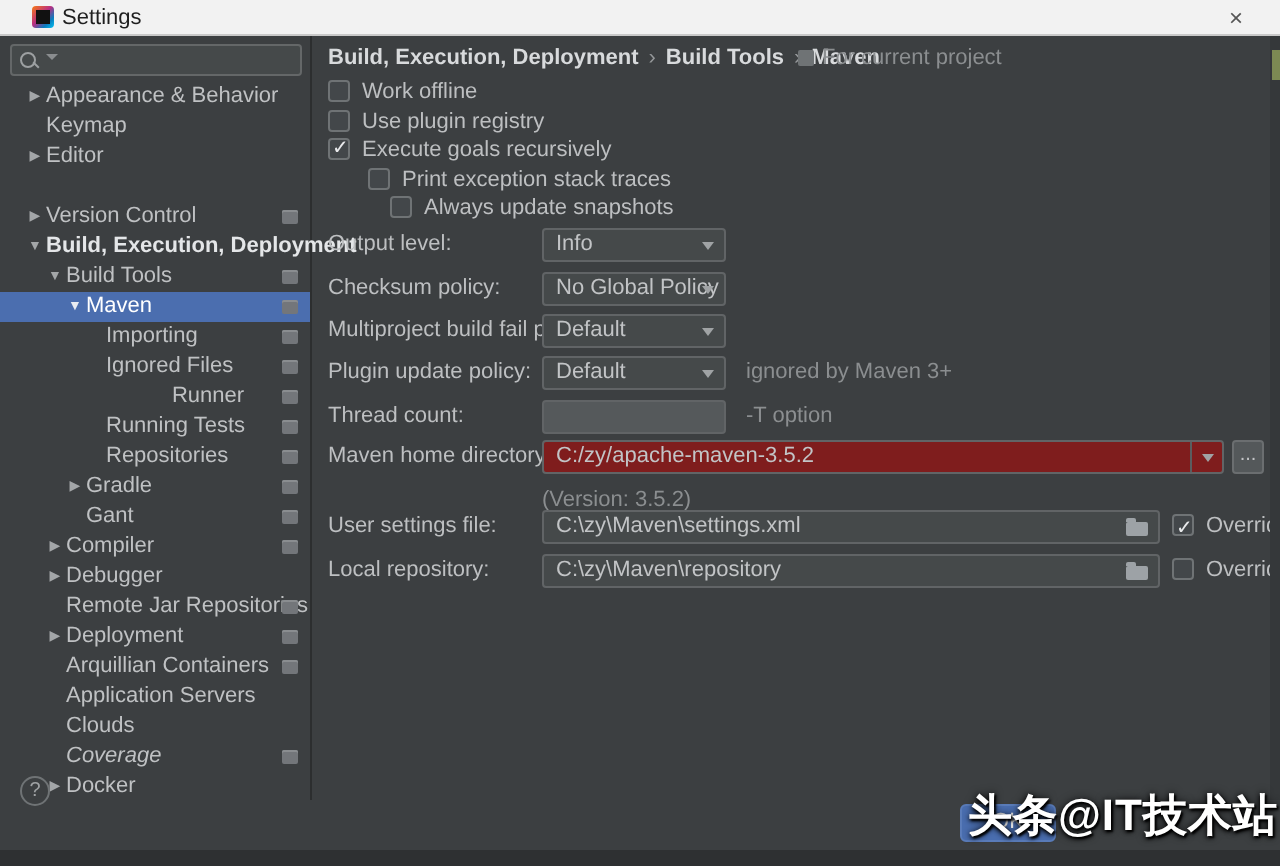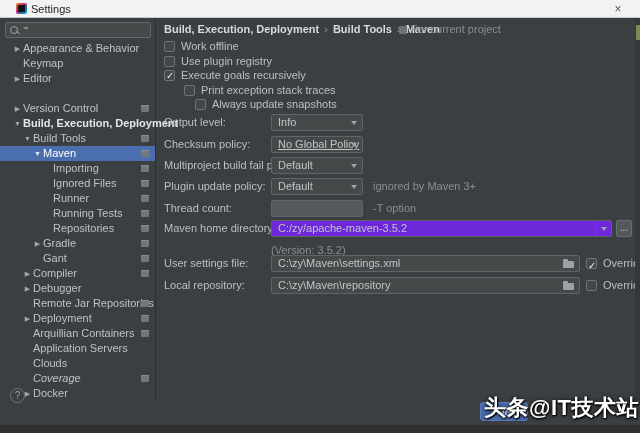--- a/index.html
+++ b/index.html
@@ -55,21 +55,21 @@
 
   .form-label{position:absolute;left:7px;height:17px;line-height:17px;color:#bdbfc1;white-space:nowrap;}
   .combo{position:absolute;left:114px;width:92px;height:17px;background:#45494a;border:1px solid #616466;
     border-radius:2px;color:#c2c4c6;line-height:15px;padding-left:6px;cursor:pointer;white-space:nowrap;overflow:hidden;}
   .combo .arr{position:absolute;right:5px;top:6px;width:0;height:0;
     border-left:3.5px solid transparent;border-right:3.5px solid transparent;border-top:4px solid #a0a3a5;}
   .note{position:absolute;left:216px;height:17px;line-height:17px;color:#8b8e90;white-space:nowrap;}
 
   .tfield{position:absolute;left:114px;width:92px;height:17px;background:#55595b;border:1px solid #616466;border-radius:2px;}
 
-  .combo-wide{position:absolute;left:114px;width:341px;height:17px;background:#6d28d9;border:1px solid #616466;
+  .combo-wide{position:absolute;left:114px;width:341px;height:17px;background:#7f1d1d;border:1px solid #616466;
     border-radius:2px;color:#c2c4c6;line-height:15px;padding-left:6px;cursor:text;white-space:nowrap;overflow:hidden;}
   .combo-wide .arr-zone{position:absolute;right:0;top:0;width:16px;height:15px;border-left:1px solid #5a5d5f;cursor:pointer;}
   .combo-wide .arr{position:absolute;right:4px;top:6px;width:0;height:0;
     border-left:3.5px solid transparent;border-right:3.5px solid transparent;border-top:4px solid #a0a3a5;}
   .dots-btn{position:absolute;left:459px;width:16px;height:17px;background:#54585a;border:1px solid #6b6e70;
     border-radius:2px;color:#c2c4c6;text-align:center;line-height:13px;cursor:pointer;font-size:10px;}
   .version-note{position:absolute;left:114px;color:#8b8e90;height:14px;line-height:14px;}
 
   .pfield{position:absolute;left:114px;width:309px;height:17px;background:#45494a;border:1px solid #616466;
     border-radius:2px;color:#c2c4c6;line-height:15px;padding-left:6px;cursor:text;white-space:nowrap;overflow:hidden;}
@@ -112,21 +112,21 @@
       <div class="tree" id="tree">
           <div class="tree-row" style="top: 0px; padding-left: 12px;"><span class="tw-arrow">▶</span><span>Appearance &amp; Behavior</span></div>
           <div class="tree-row" style="top: 15px; padding-left: 12px;"><span class="tw-arrow"></span><span>Keymap</span></div>
           <div class="tree-row" style="top: 30px; padding-left: 12px;"><span class="tw-arrow">▶</span><span>Editor</span></div>
           <div class="tree-row" style="top: 60px; padding-left: 12px;"><span class="tw-arrow">▶</span><span>Version Control</span><span class="tree-icon"></span></div>
           <div class="tree-row bold" style="top: 75px; padding-left: 12px;"><span class="tw-arrow">▼</span><span>Build, Execution, Deployment</span></div>
           <div class="tree-row" style="top: 90px; padding-left: 22px;"><span class="tw-arrow">▼</span><span>Build Tools</span><span class="tree-icon"></span></div>
           <div class="tree-row selected" style="top: 105px; padding-left: 32px;"><span class="tw-arrow">▼</span><span>Maven</span><span class="tree-icon"></span></div>
           <div class="tree-row" style="top: 120px; padding-left: 42px;"><span class="tw-arrow"></span><span>Importing</span><span class="tree-icon"></span></div>
           <div class="tree-row" style="top: 135px; padding-left: 42px;"><span class="tw-arrow"></span><span>Ignored Files</span><span class="tree-icon"></span></div>
-          <div class="tree-row" style="top: 150px; padding-left: 42px;"><span class="tw-arrow"></span><span>Runner</span><span class="tree-icon"></span></div>
+          <div class="tree-row" style="top: 150px; padding-left: 42px; text-align: center;"><span class="tw-arrow"></span><span>Runner</span><span class="tree-icon"></span></div>
           <div class="tree-row" style="top: 165px; padding-left: 42px;"><span class="tw-arrow"></span><span>Running Tests</span><span class="tree-icon"></span></div>
           <div class="tree-row" style="top: 180px; padding-left: 42px;"><span class="tw-arrow"></span><span>Repositories</span><span class="tree-icon"></span></div>
           <div class="tree-row" style="top: 195px; padding-left: 32px;"><span class="tw-arrow">▶</span><span>Gradle</span><span class="tree-icon"></span></div>
           <div class="tree-row" style="top: 210px; padding-left: 32px;"><span class="tw-arrow"></span><span>Gant</span><span class="tree-icon"></span></div>
           <div class="tree-row" style="top: 225px; padding-left: 22px;"><span class="tw-arrow">▶</span><span>Compiler</span><span class="tree-icon"></span></div>
           <div class="tree-row" style="top: 240px; padding-left: 22px;"><span class="tw-arrow">▶</span><span>Debugger</span></div>
           <div class="tree-row" style="top: 255px; padding-left: 22px;"><span class="tw-arrow"></span><span>Remote Jar Repositories</span><span class="tree-icon"></span></div>
           <div class="tree-row" style="top: 270px; padding-left: 22px;"><span class="tw-arrow">▶</span><span>Deployment</span><span class="tree-icon"></span></div>
           <div class="tree-row" style="top: 285px; padding-left: 22px;"><span class="tw-arrow"></span><span>Arquillian Containers</span><span class="tree-icon"></span></div>
           <div class="tree-row" style="top: 300px; padding-left: 22px;"><span class="tw-arrow"></span><span>Application Servers</span></div>
@@ -145,21 +145,21 @@
           <div class="cb-row" style="top: 22px;"><span class="cb"></span><span>Work offline</span></div>
           <div class="cb-row" style="top: 36.5px;"><span class="cb"></span><span>Use plugin registry</span></div>
           <div class="cb-row" style="top: 51px;"><span class="cb checked"></span><span>Execute goals recursively</span></div>
           <div class="cb-row" style="top: 65.5px; margin-left: 20px;"><span class="cb"></span><span>Print exception stack traces</span></div>
           <div class="cb-row" style="top: 80px; padding-left: 31px;"><span class="cb"></span><span>Always update snapshots</span></div>
         </div>
       <div id="formrows">
           <div class="form-label" style="top: 96px;">Output level:</div>
           <div class="combo" style="top: 96px;"><span>Info</span><span class="arr"></span></div>
           <div class="form-label" style="top: 118px;">Checksum policy:</div>
-          <div class="combo" style="top: 118px; text-decoration: underline;"><span>No Global Policy</span><span class="arr"></span></div>
+          <div class="combo" style="top: 118px;"><span>No Global Policy</span><span class="arr"></span></div>
           <div class="form-label" style="top: 139px;">Multiproject build fail policy:</div>
           <div class="combo" style="top: 139px;"><span>Default</span><span class="arr"></span></div>
           <div class="form-label" style="top: 160px;">Plugin update policy:</div>
           <div class="combo" style="top: 160px;"><span>Default</span><span class="arr"></span></div>
           <div class="note" style="top: 160px;">ignored by Maven 3+</div>
           <div class="form-label" style="top: 182px;">Thread count:</div>
           <div class="tfield" style="top: 182px;"></div>
           <div class="note" style="top: 182px;">-T option</div>
           <div class="form-label" style="top: 202px;">Maven home directory:</div>
           <div class="combo-wide" style="top: 202px;"><span>C:/zy/apache-maven-3.5.2</span><span class="arr-zone">

